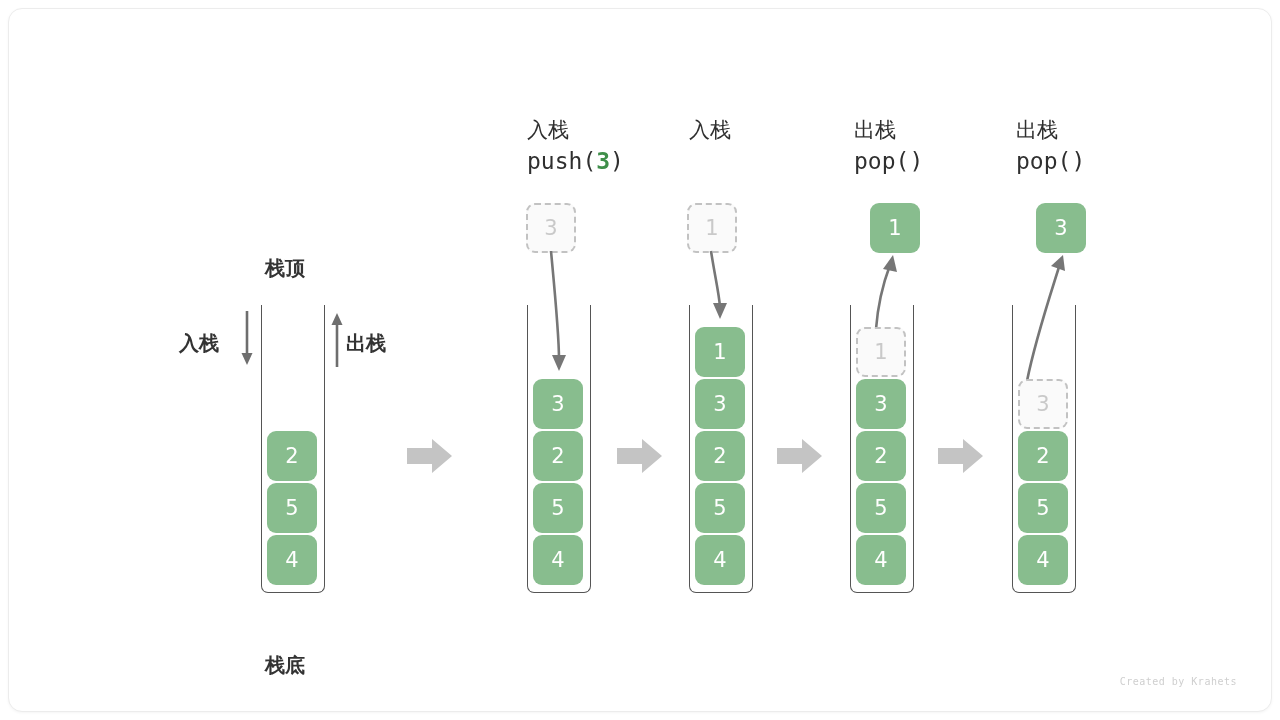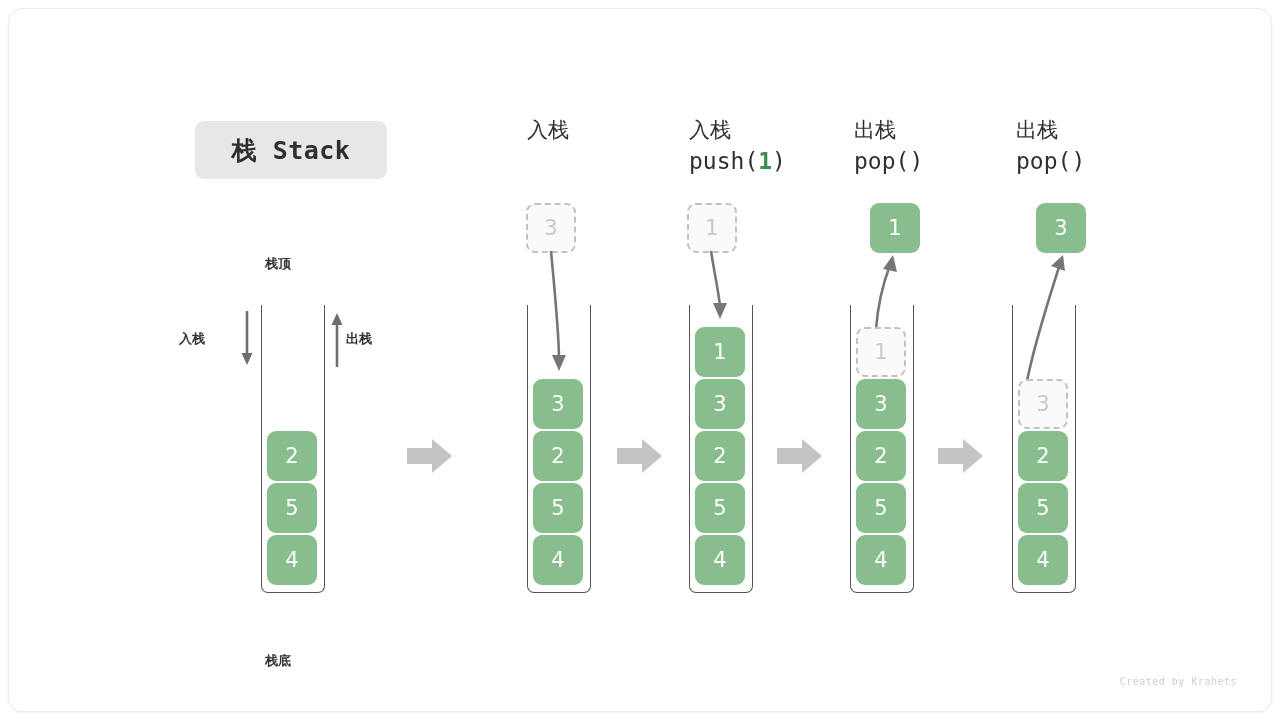--- a/index.html
+++ b/index.html
@@ -44,21 +44,21 @@
     font-size: 25px;
     font-weight: bold;
     color: #2f2f2f;
     letter-spacing: 0.5px;
   }
 
   
   .cjk-label {
     position: absolute;
     font-family: Liberation Serif, serif;
-    font-size: 13px;
+    font-size: 20px;
     font-weight: bold;
     color: #333333;
     white-space: nowrap;
   }
 
   
   .op-caption {
     position: absolute;
     width: 170px;
     text-align: left;
@@ -140,21 +140,20 @@
     color: #cfcfcf;
     letter-spacing: 0.5px;
   }
 </style>
 </head>
 <body>
 
 <div id="canvas">
   <div class="card">
 
-    <div class="title-badge">栈 Stack</div>
 
     <div class="cjk-label" style="left:256px; top:246px;">栈顶</div>
 
     <div class="cjk-label" style="left:256px; top:615px;margin-top:28px;">栈底</div>
 
     <div class="cjk-label" style="left:170px; top:321px;">入栈</div>
     <div class="cjk-label" style="left:337px; top:321px;">出栈</div>
 
     <svg class="thin-arrow" style="left:228px; top:300px;" width="20" height="60">
       <line x1="10" y1="2" x2="10" y2="46" stroke="#6e6e6e" stroke-width="2.6"></line>
@@ -170,39 +169,39 @@
     <div class="cell cell-solid" style="left:258px; top:422px;">2</div>
     <div class="cell cell-solid" style="left:258px; top:474px;">5</div>
     <div class="cell cell-solid" style="left:258px; top:526px;">4</div>
 
     <svg class="block-arrow" style="left:398px; top:427px;" viewBox="0 0 46 40">
       <polygon points="0,12 25,12 25,3 45,20 25,37 25,28 0,28" fill="#c4c4c4"></polygon>
     </svg>
 
     <div class="op-caption" style="left:518px; top:106px;">
       <div class="op-cjk">入栈</div>
+      <div class="op-code"><span>push(</span><span class="op-arg">3</span><span>)</span></div>
     </div>
     <div class="cell cell-ghost" style="left:517px; top:194px;">3</div>
     <svg class="curve-arrow" style="left:520px; top:240px;" width="70" height="140">
       <path d="M22,2 C26,45 30,85 30,110" stroke="#767676" stroke-width="2.6" fill="none"></path>
       <polygon points="30,122 23,106 37,106" fill="#767676"></polygon>
     </svg>
     <div class="stack" style="left:518px; top:296px;"></div>
     <div class="cell cell-solid" style="left:524px; top:370px;">3</div>
     <div class="cell cell-solid" style="left:524px; top:422px;">2</div>
     <div class="cell cell-solid" style="left:524px; top:474px;">5</div>
     <div class="cell cell-solid" style="left:524px; top:526px;">4</div>
 
     <svg class="block-arrow" style="left:608px; top:427px;" viewBox="0 0 46 40">
       <polygon points="0,12 25,12 25,3 45,20 25,37 25,28 0,28" fill="#c4c4c4"></polygon>
     </svg>
 
     <div class="op-caption" style="left:680px; top:106px;">
       <div class="op-cjk">入栈</div>
-      <div class="op-code"><span>push(</span><span class="op-arg">1</span><span>)</span></div>
     </div>
     <div class="cell cell-ghost" style="left:678px; top:194px;">1</div>
     <svg class="curve-arrow" style="left:680px; top:240px;" width="70" height="90">
       <path d="M22,2 C26,28 30,44 31,58" stroke="#767676" stroke-width="2.6" fill="none"></path>
       <polygon points="31,70 24,54 38,54" fill="#767676"></polygon>
     </svg>
     <div class="stack" style="left:680px; top:296px;"></div>
     <div class="cell cell-solid" style="left:686px; top:318px;">1</div>
     <div class="cell cell-solid" style="left:686px; top:370px;">3</div>
     <div class="cell cell-solid" style="left:686px; top:422px;">2</div>

